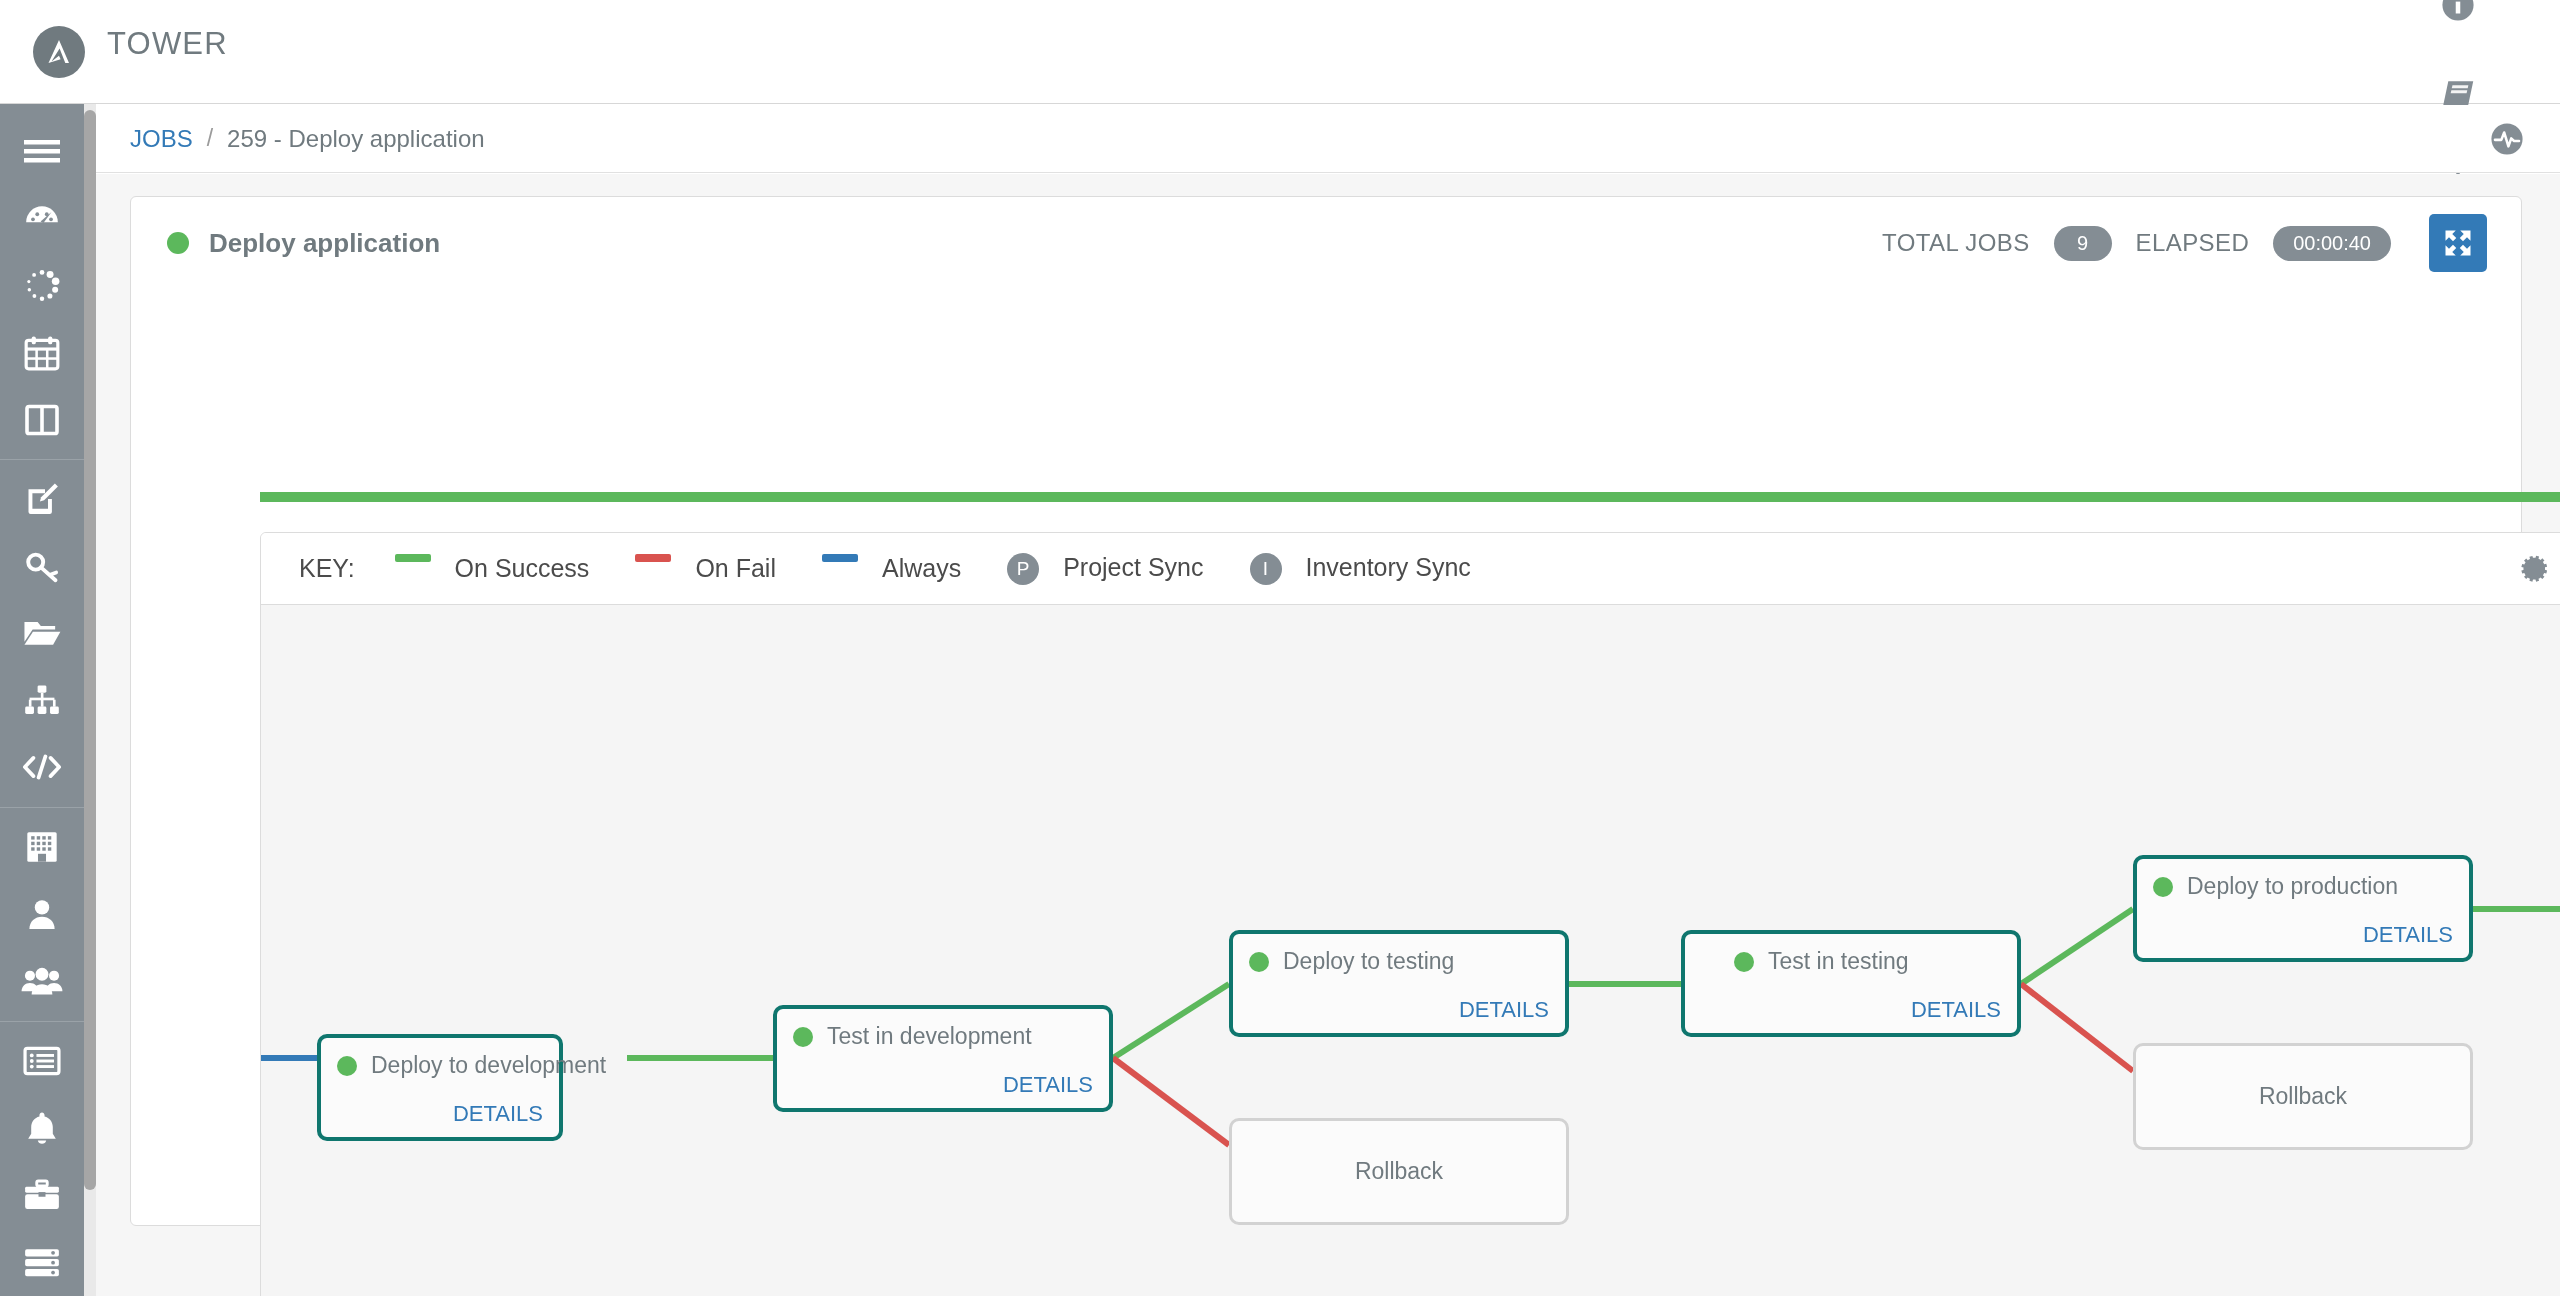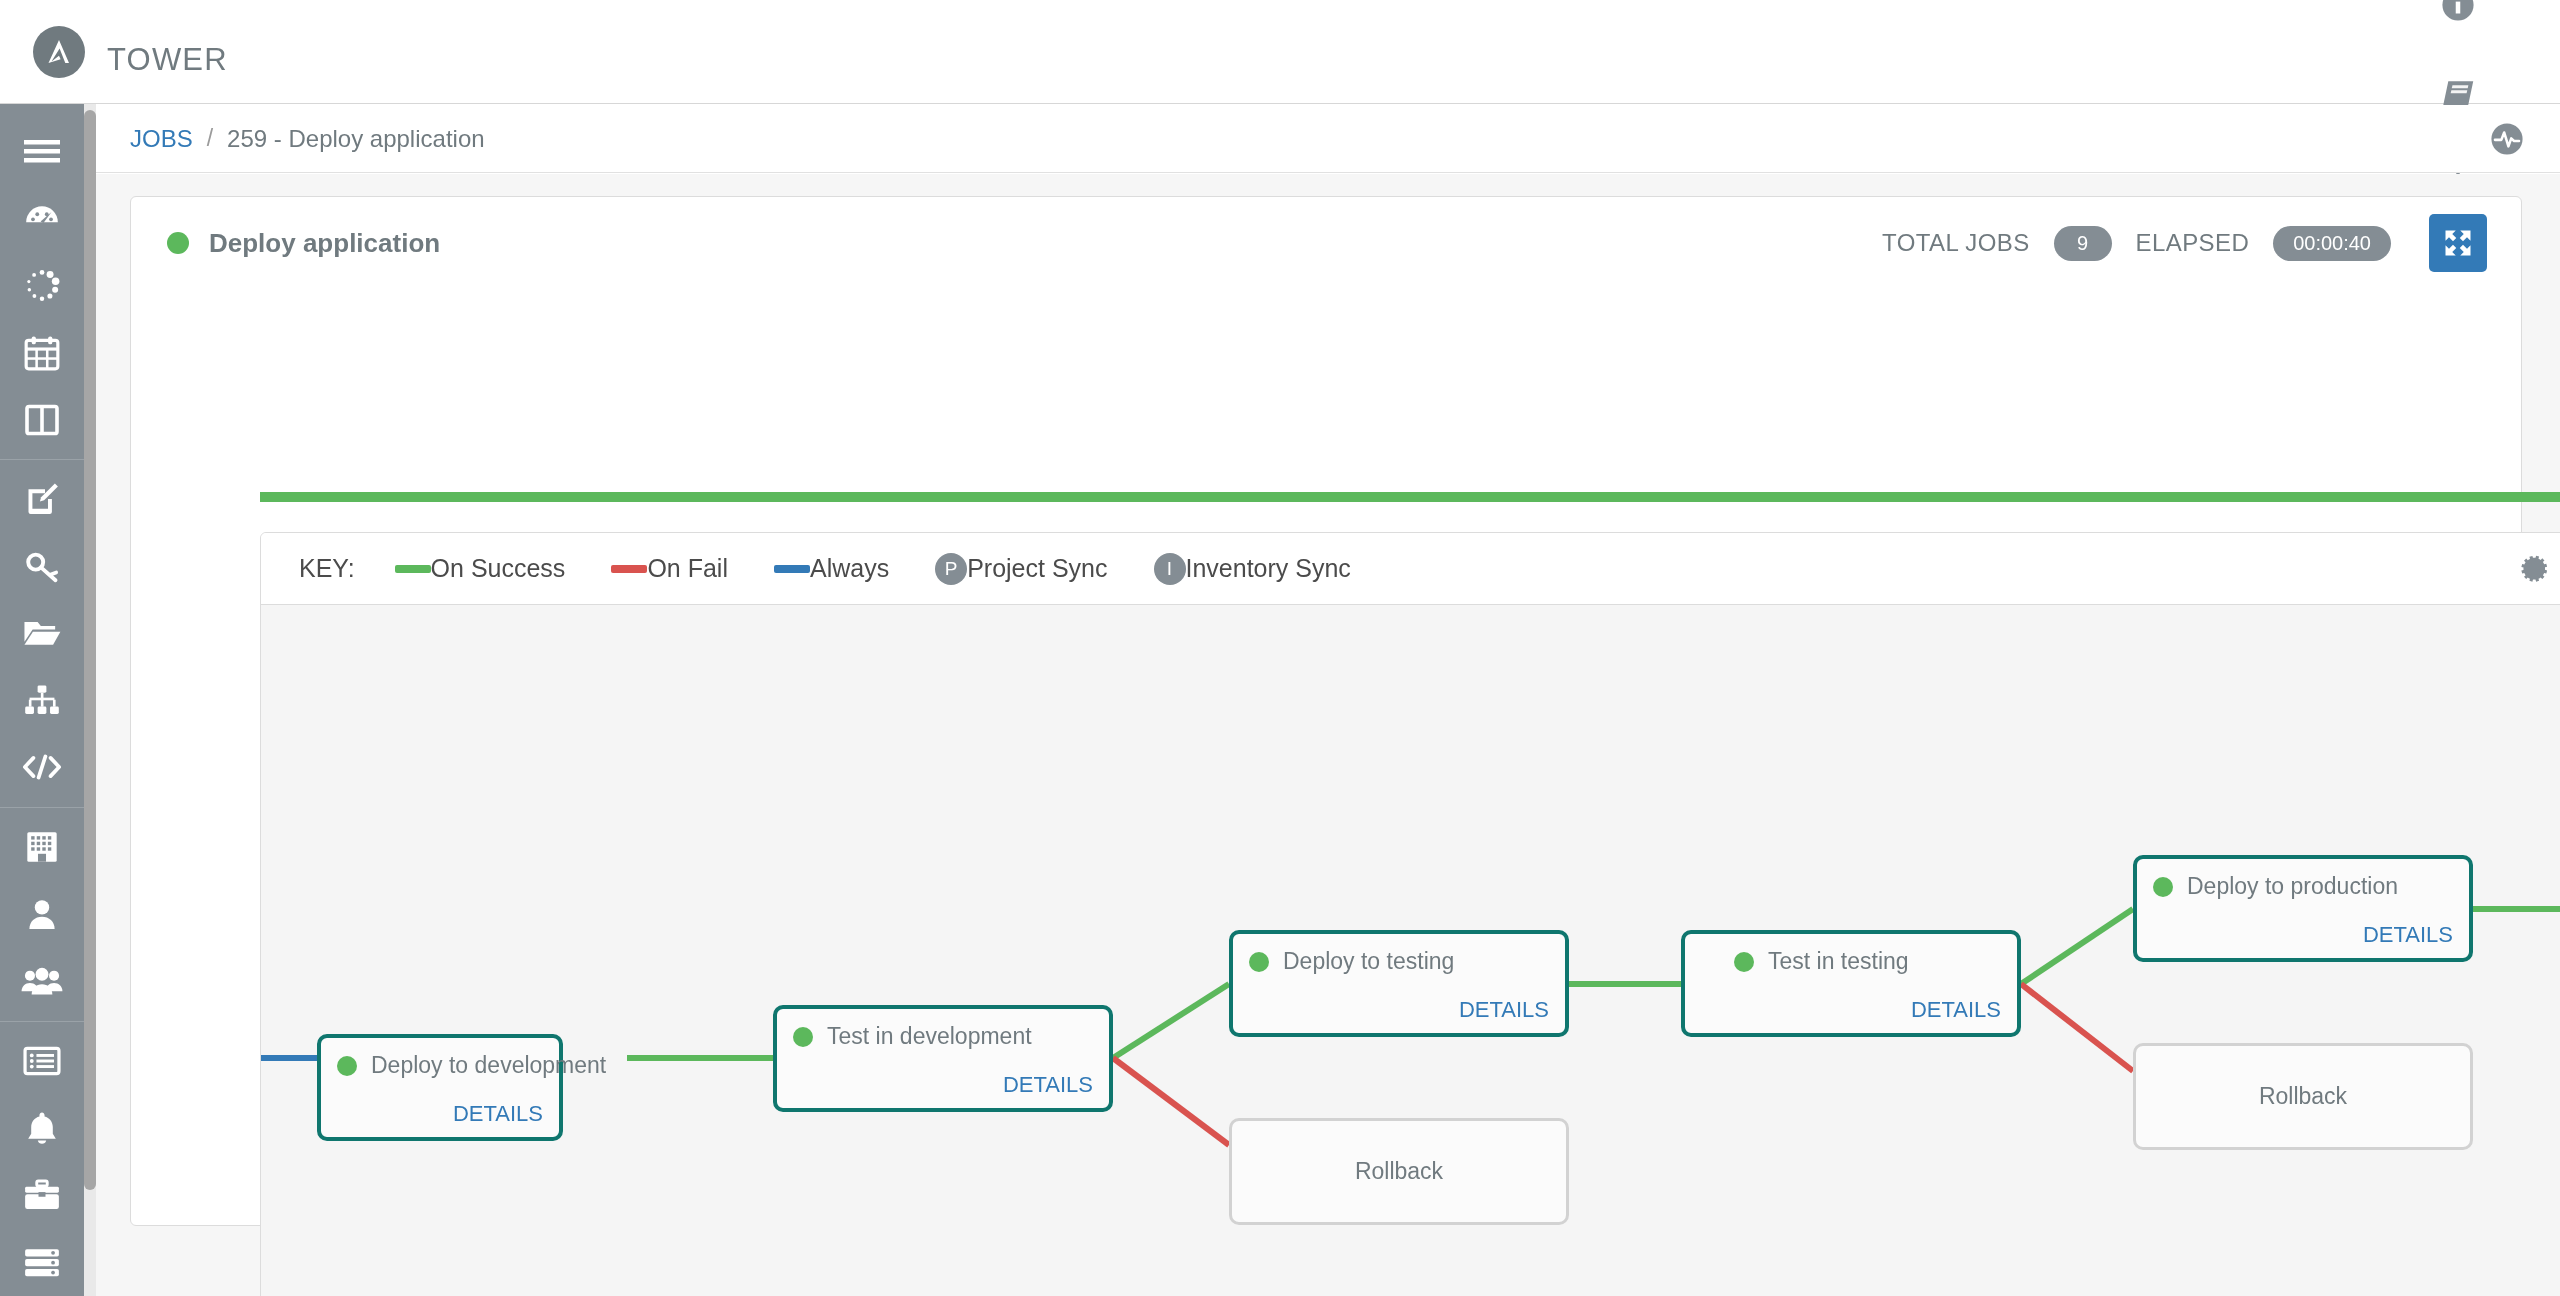--- a/index.html
+++ b/index.html
@@ -12,21 +12,21 @@
   }
 
   
   .top-header {
     position: absolute; top: 0; left: 0;
     width: 2560px; height: 104px;
     background: #ffffff;
     border-bottom: 1px solid #d7d7d7;
     display: flex; align-items: center;
   }
-  .brand { display: flex; align-items: flex-end; margin-left: 33px; }
+  .brand { display: flex; align-items: flex-start; margin-left: 33px; }
   .brand-logo {
     width: 52px; height: 52px; border-radius: 50%;
     background: #707a7f; position: relative;
     display: flex; align-items: center; justify-content: center;
   }
   .brand-name {
     margin-left: 22px; font-size: 31px; color: #707a7f;
     letter-spacing: 1.2px; font-weight: 400;
   }
   .header-right {
@@ -121,21 +121,21 @@
     width: 2328px; height: 806px;
     border: 1px solid #dcdcdc; border-radius: 6px;
     background: #f7f7f7; overflow: hidden;
   }
   .legend-bar {
     position: absolute; top: 0; left: 0; right: 0; height: 72px;
     background: #ffffff; border-bottom: 1px solid #dcdcdc;
     display: flex; align-items: center; padding-left: 38px;
   }
   .legend-key { font-size: 25px; color: #4b4b4b; margin-right: 40px; }
-  .legend-item { display: flex; align-items: center; gap: 0; margin-right: 46px; }
+  .legend-item { display: flex; align-items: flex-start; gap: 24px; margin-right: 46px; }
   .legend-swatch { width: 36px; height: 8px; border-radius: 2px; }
   .legend-text { font-size: 25px; color: #4b4b4b; white-space: nowrap; }
   .legend-circle {
     width: 32px; height: 32px; border-radius: 50%; background: #848d94;
     color: #ffffff; font-size: 19px;
     display: flex; align-items: center; justify-content: center;
   }
   .legend-gear { margin-left: auto; margin-right: 36px; cursor: pointer; display:flex; }
 
   .canvas {

